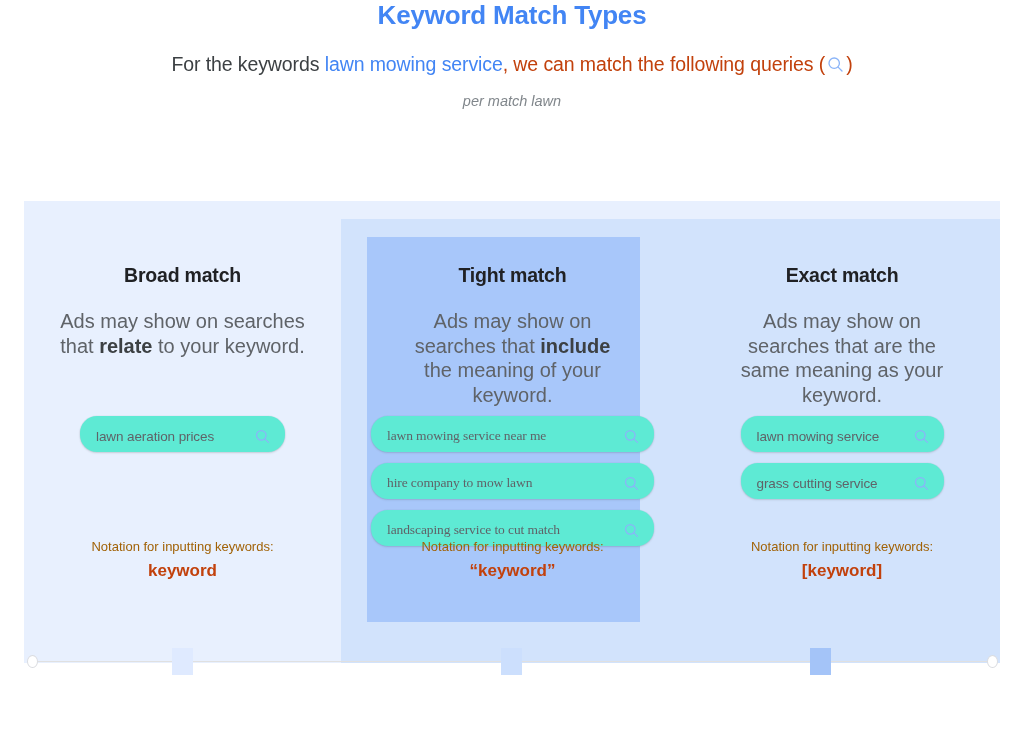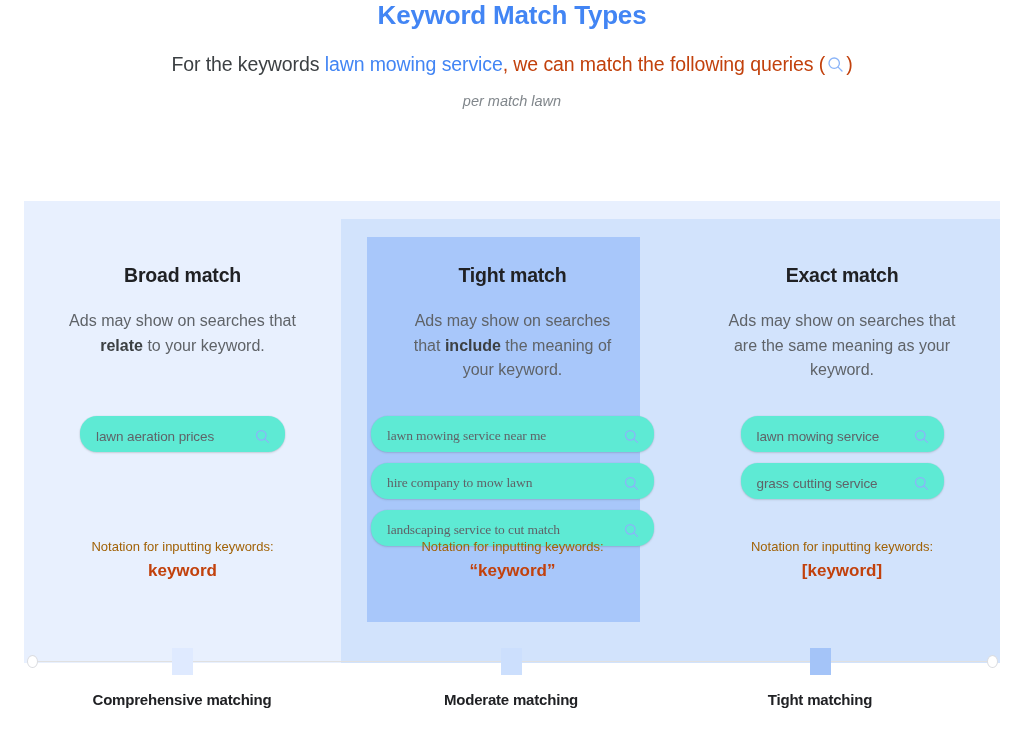--- a/index.html
+++ b/index.html
@@ -107,21 +107,21 @@
     font-weight: bold;
     color: #202124;
     letter-spacing: -0.2px;
   }
   .col-desc {
     position: absolute;
     top: 108px;
     left: 0;
     right: 0;
     text-align: center;
-    font-size: 16px;
+    font-size: 20px;
     line-height: 24.5px;
     color: #5f6368;
     font-weight: 400;
   }
   .col-desc b { color: #3c4043; font-weight: bold; }
   .col-broad  .col-desc { padding: 0 30px; }
   .col-phrase .col-desc { padding: 0 62px; }
   .col-exact  .col-desc { padding: 0 38px; }
 
   
@@ -357,20 +357,15 @@
 
   <div class="scale">
     <div class="scale-track" style="background: rgb(224, 224, 224);"></div>
     <div class="endcap left"></div>
     <div class="endcap right"></div>
 
     <div class="marker" id="mk0" style="left: 172px; background: rgb(223, 234, 255);"></div>
     <div class="marker" id="mk1" style="left: 501px; background: rgb(204, 223, 253);"></div>
     <div class="marker" id="mk2" style="left: 810px; background: rgb(164, 196, 248);"></div>
 
-    <div class="scale-labels">
-      <div class="scale-label" style="left:182px;">Comprehensive matching</div>
-      <div class="scale-label" style="left:511px;">Moderate matching</div>
-      <div class="scale-label" style="left:820px;">Tight matching</div>
-    </div>
   </div>
 
 </div>
 
 </body></html>

